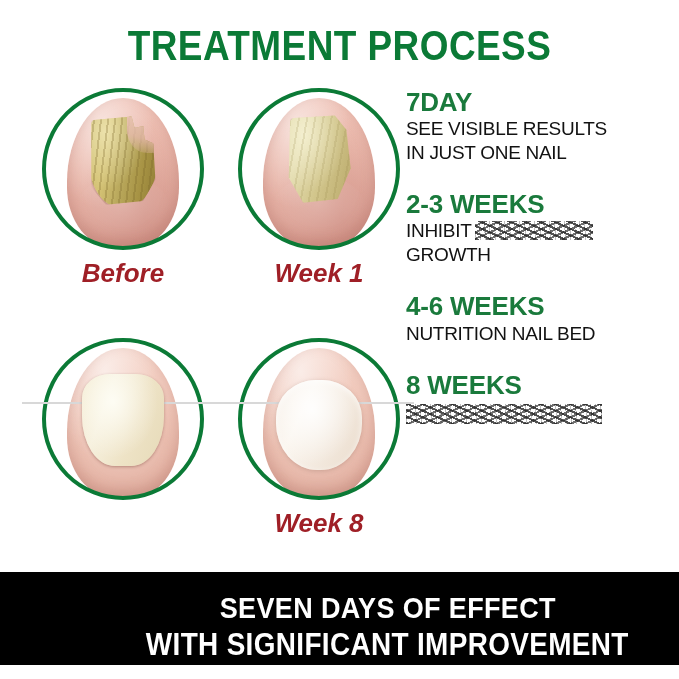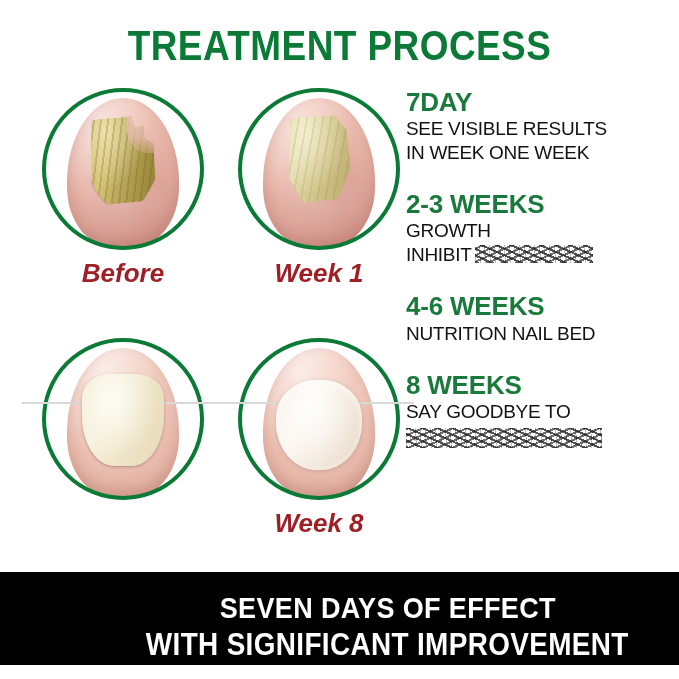--- a/index.html
+++ b/index.html
@@ -358,37 +358,36 @@
     </div>
 
     <div class="divider"></div>
   </div>
 
   <div class="text-col">
 
     <div class="block b1">
       <div class="heading">7DAY</div>
       <div class="body">SEE VISIBLE RESULTS</div>
-      <div class="body">IN WEEK ONE WEEK</div>
+      <div class="body">IN JUST ONE NAIL</div>
     </div>
 
     <div class="block b2">
       <div class="heading">2-3 WEEKS</div>
+      <div class="body"><span>INHIBIT</span><span class="redacted inline"></span></div>
       <div class="body">GROWTH</div>
-      <div class="body"><span>INHIBIT</span><span class="redacted inline"></span></div>
     </div>
 
     <div class="block b3">
       <div class="heading">4-6 WEEKS</div>
       <div class="body">NUTRITION NAIL BED</div>
     </div>
 
     <div class="block b4">
       <div class="heading">8 WEEKS</div>
-      <div class="body">SAY GOODBYE TO</div>
       <div class="redacted full"></div>
     </div>
   </div>
 
   <div class="banner">
     <div class="banner-line l1">SEVEN DAYS OF EFFECT</div>
     <div class="banner-line l2">WITH SIGNIFICANT IMPROVEMENT</div>
   </div>
 
 </div>

